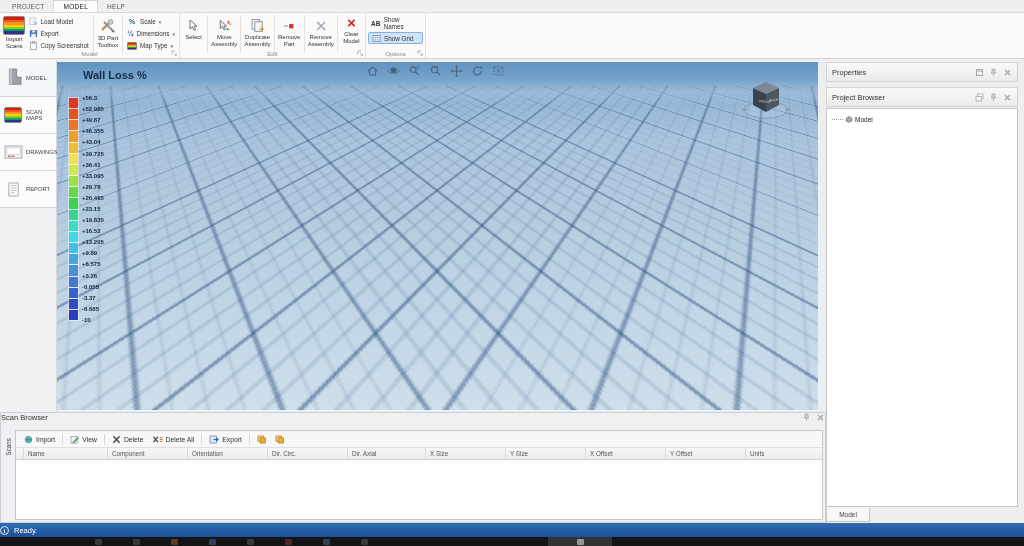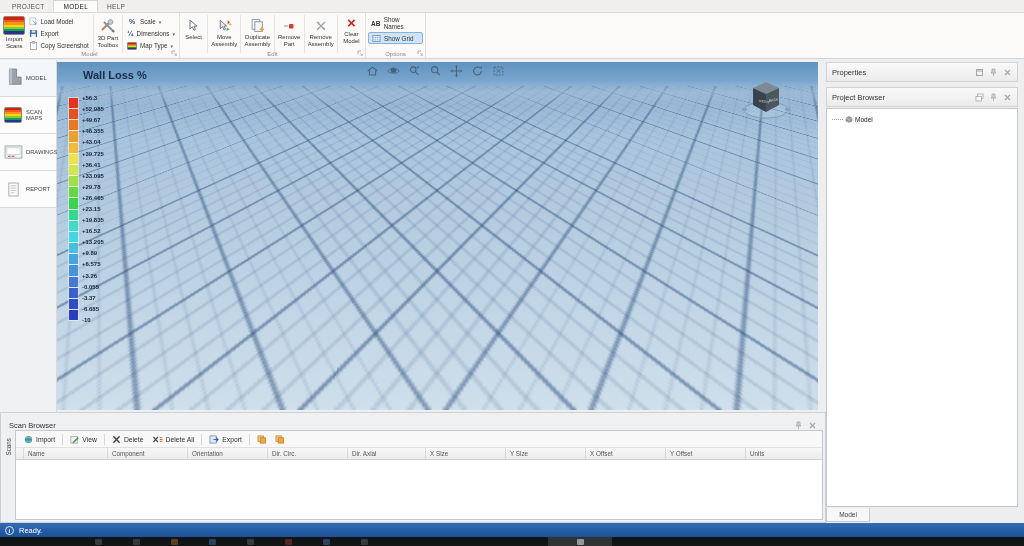--- a/index.html
+++ b/index.html
@@ -61,34 +61,34 @@
   .panel-hdr{position:absolute;left:0;right:0;height:20px;background:linear-gradient(#f9f9f9,#ebebeb);border:1px solid #d2d2d2;display:flex;align-items:center;padding:0 5px;font-size:7.5px;color:#333}
   .panel-hdr .sp{flex:1}
   .hdr-ic{width:9px;height:9px;margin-left:5px;opacity:.6;flex:0 0 auto}
   .pb-content{position:absolute;top:46px;left:0;right:0;height:399px;background:#fff;border:1px solid #c3c7cb}
   .tree-item{display:flex;align-items:center;gap:2px;padding:6px 0 0 5px;font-size:6.5px;color:#222}
   .tree-dash{width:11px;border-top:1px dotted #9aa0a6}
   .pb-tab{position:absolute;top:446px;left:0;width:44px;height:14px;background:#f7f7f7;border:1px solid #c8c8c8;border-top:none;display:flex;align-items:center;justify-content:center;font-size:6.5px;color:#444}
 
   
   .scan-browser{position:absolute;left:0;top:412px;width:826px;height:111px;background:#eef0f2;border:1px solid #ccd0d4}
-  .sb-hdr{height:17px;display:flex;align-items:flex-end;padding:0 8px;font-size:7.5px;color:#333}
+  .sb-hdr{height:17px;display:flex;align-items:flex-start;padding:0 0;font-size:7.5px;color:#333}
   .sb-hdr .sp{flex:1}
   .sb-sidetab{position:absolute;left:0;top:17px;width:14px;bottom:0;display:flex;align-items:flex-start;justify-content:center;padding-top:8px}
   .sb-sidetab span{writing-mode:vertical-rl;transform:rotate(180deg);font-size:6.3px;color:#444}
   .sb-body{position:absolute;left:14px;top:17px;right:2px;bottom:2px;background:#fff;border:1px solid #c6c9cc}
   .sb-toolbar{height:17px;border-bottom:1px solid #e0e0e0;background:#f8f8f8;display:flex;align-items:center;padding-left:4px;font-size:6.8px;color:#333}
   .tb-btn{display:flex;align-items:center;gap:3px;padding:1px 4px;cursor:default}
   .tb-sep{width:1px;height:11px;background:#d8d8d8;margin:0 3px}
   .sb-thead{height:12px;display:flex;background:linear-gradient(#f7f7f7,#ececec);border-bottom:1px solid #d2d2d2;font-size:6.3px;color:#555}
   .th{border-right:1px solid #dadada;display:flex;align-items:center;padding-left:4px;overflow:hidden;white-space:nowrap}
   .sb-rows{flex:1;background:#fff}
 
   
-  .status-bar{position:absolute;left:0;top:523px;width:1024px;height:14px;background:linear-gradient(#2f6cb5,#1d5097);display:flex;align-items:center;padding-left:5px;color:#fff;font-size:7.5px;gap:5px}
+  .status-bar{position:absolute;left:0;top:523px;width:1024px;height:14px;background:linear-gradient(#2f6cb5,#1d5097);display:flex;align-items:center;color:#fff;font-size:7.5px;gap:5px}
   .info-ic{width:9px;height:9px;border:1px solid #dce8f5;border-radius:50%;color:#eaf2fb;font-size:6.5px;line-height:7px;text-align:center;font-weight:bold;font-family:"Liberation Serif",serif}
   .taskbar{position:absolute;left:0;top:537px;width:1024px;height:9px;background:#131416;display:flex;align-items:center}
   .tb-ic{width:7px;height:6px;border-radius:1px;background:rgba(180,190,205,.22);margin-left:31px}
   .tb-ic.c1{background:rgba(235,140,60,.35)}
   .tb-ic.c2{background:rgba(90,150,230,.35)}
   .tb-ic.c3{background:rgba(220,70,60,.35)}
   .tb-active{width:64px;height:9px;background:rgba(255,255,255,.13);margin-left:180px;display:flex;align-items:center;justify-content:center}
   .tb-active .tb-ic{margin:0;background:rgba(230,235,240,.55)}
   svg{display:block}
 </style>

